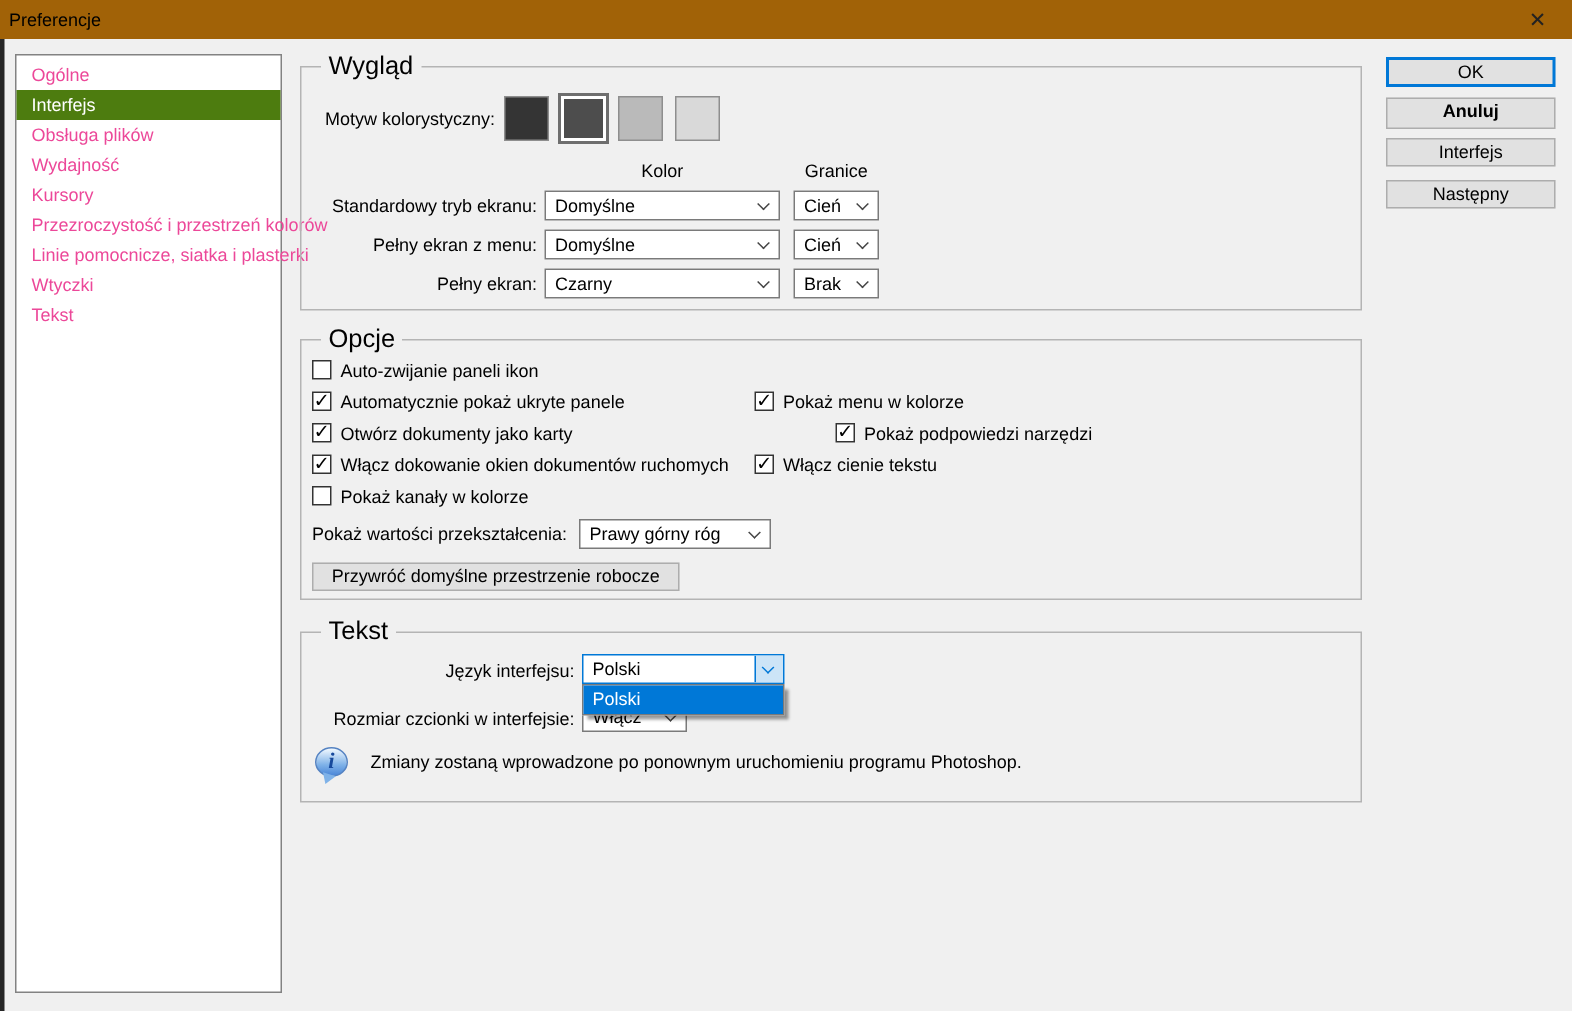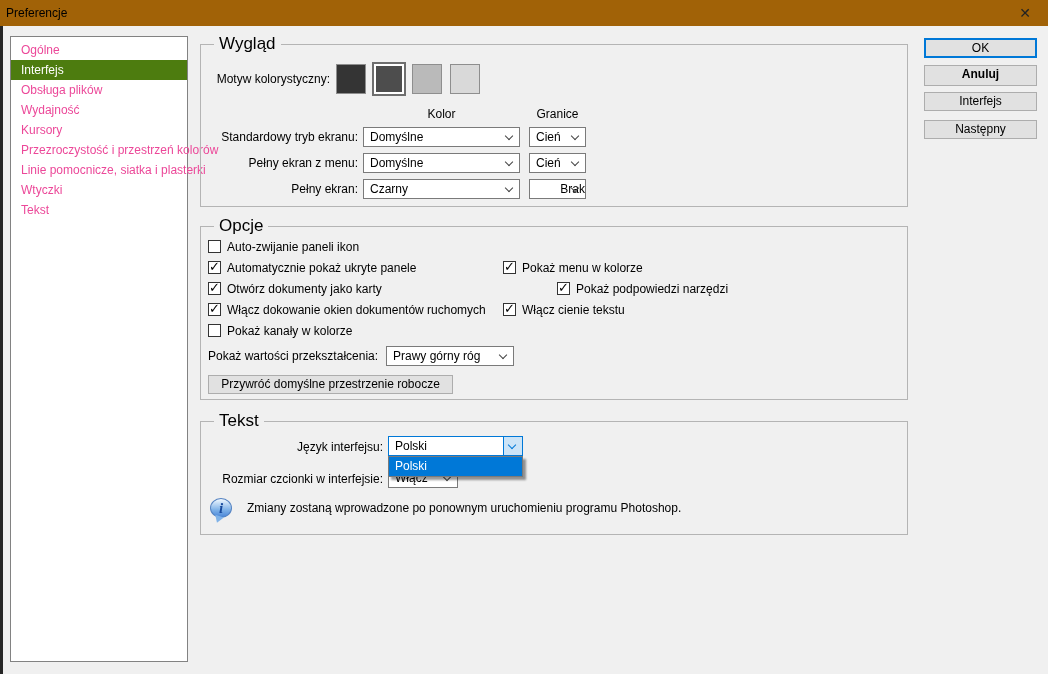--- a/index.html
+++ b/index.html
@@ -112,21 +112,21 @@
   <div class="combo" style="left:529px; top:153px; width:57px;">
     <span>Cień</span>
     <span class="chev"></span>
   </div>
 
   <div class="lbl r" style="left:200px; top:182px; width:158px;">Pełny ekran:</div>
   <div class="combo" style="left:363px; top:179px; width:157px;">
     <span>Czarny</span>
     <span class="chev"></span>
   </div>
-  <div class="combo" style="left:529px; top:179px; width:57px;text-align:right;">
+  <div class="combo" style="left:529px; top:179px; width:57px;">
     <span>Brak</span>
     <span class="chev"></span>
   </div>
 
   <div class="group" style="left:200px; top:226px; width:708px; height:174px;"></div>
   <span class="group-label" style="left:214px; top:219px;">Opcje</span>
 
   <div class="cbrow" style="left:208px; top:240px;">
     <span class="checkbox"></span><span>Auto-zwijanie paneli ikon</span>
   </div>

